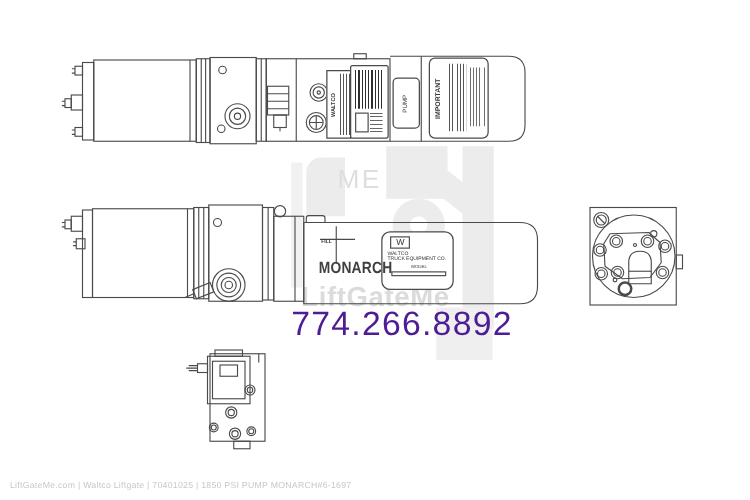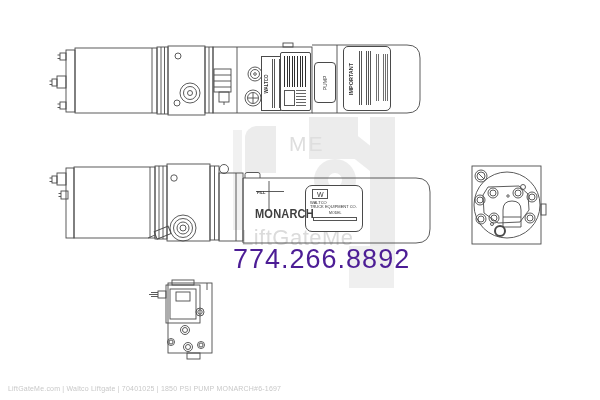--- a/index.html
+++ b/index.html
@@ -42,22 +42,22 @@
 
 <div class="wm" style="left:0;top:0;width:600px;height:400px">
   <div class="wm wm-block" style="left:233px;top:130px;width:9px;height:100px;background:#f1f1f1"></div>
   <div class="wm wm-block" style="left:245px;top:126px;width:31px;height:47px;border-radius:12px 0 0 0"></div>
   <div class="wm wm-block" style="left:309px;top:117px;width:49px;height:42px"></div>
   <div class="wm wm-block" style="left:336px;top:142px;width:52px;height:20px;transform:rotate(38deg)"></div>
   <div class="wm wm-block" style="left:370px;top:117px;width:25px;height:146px"></div>
   <div class="wm wm-block" style="left:314px;top:159px;width:42px;height:42px;border-radius:50%"></div>
   <div class="wm" style="left:328px;top:173px;width:14px;height:14px;border-radius:50%;background:#fff"></div>
   <div class="wm wm-block" style="left:349px;top:246px;width:45px;height:42px;background:#efefef"></div>
-  <div class="wm wm-text" style="left:289px;top:133px;font-size:21px;letter-spacing:2px;font-weight:500;color:#dedede">ME</div>
-  <div class="wm wm-text" style="left:241px;top:227px;font-size:22px;font-weight:400;letter-spacing:0.5px;color:#dbdbdb">LiftGateMe</div>
+  <div class="wm wm-text" style="left:270px;top:133px;font-size:21px;letter-spacing:2px;font-weight:500;color:#dedede">ME</div>
+  <div class="wm wm-text" style="left:241px;top:227px;font-size:22px;font-weight:700;letter-spacing:0.5px;color:#dbdbdb">LiftGateMe</div>
   <div class="wm wm-text" style="left:233px;top:246px;font-size:27px;letter-spacing:1px;color:#4c1d95">774.266.8892</div>
 </div>
 
 <svg id="lineart" width="600" height="400" viewBox="0 0 600 400">
 
   <g stroke="#4a4a4a" fill="none" stroke-width="0.9">
 
     <rect x="66" y="50" width="9" height="62"></rect>
     <rect x="60" y="53" width="6" height="7"></rect>
       <path d="M57.5 55 h2.5 M57.5 58.5 h2.5"></path>

